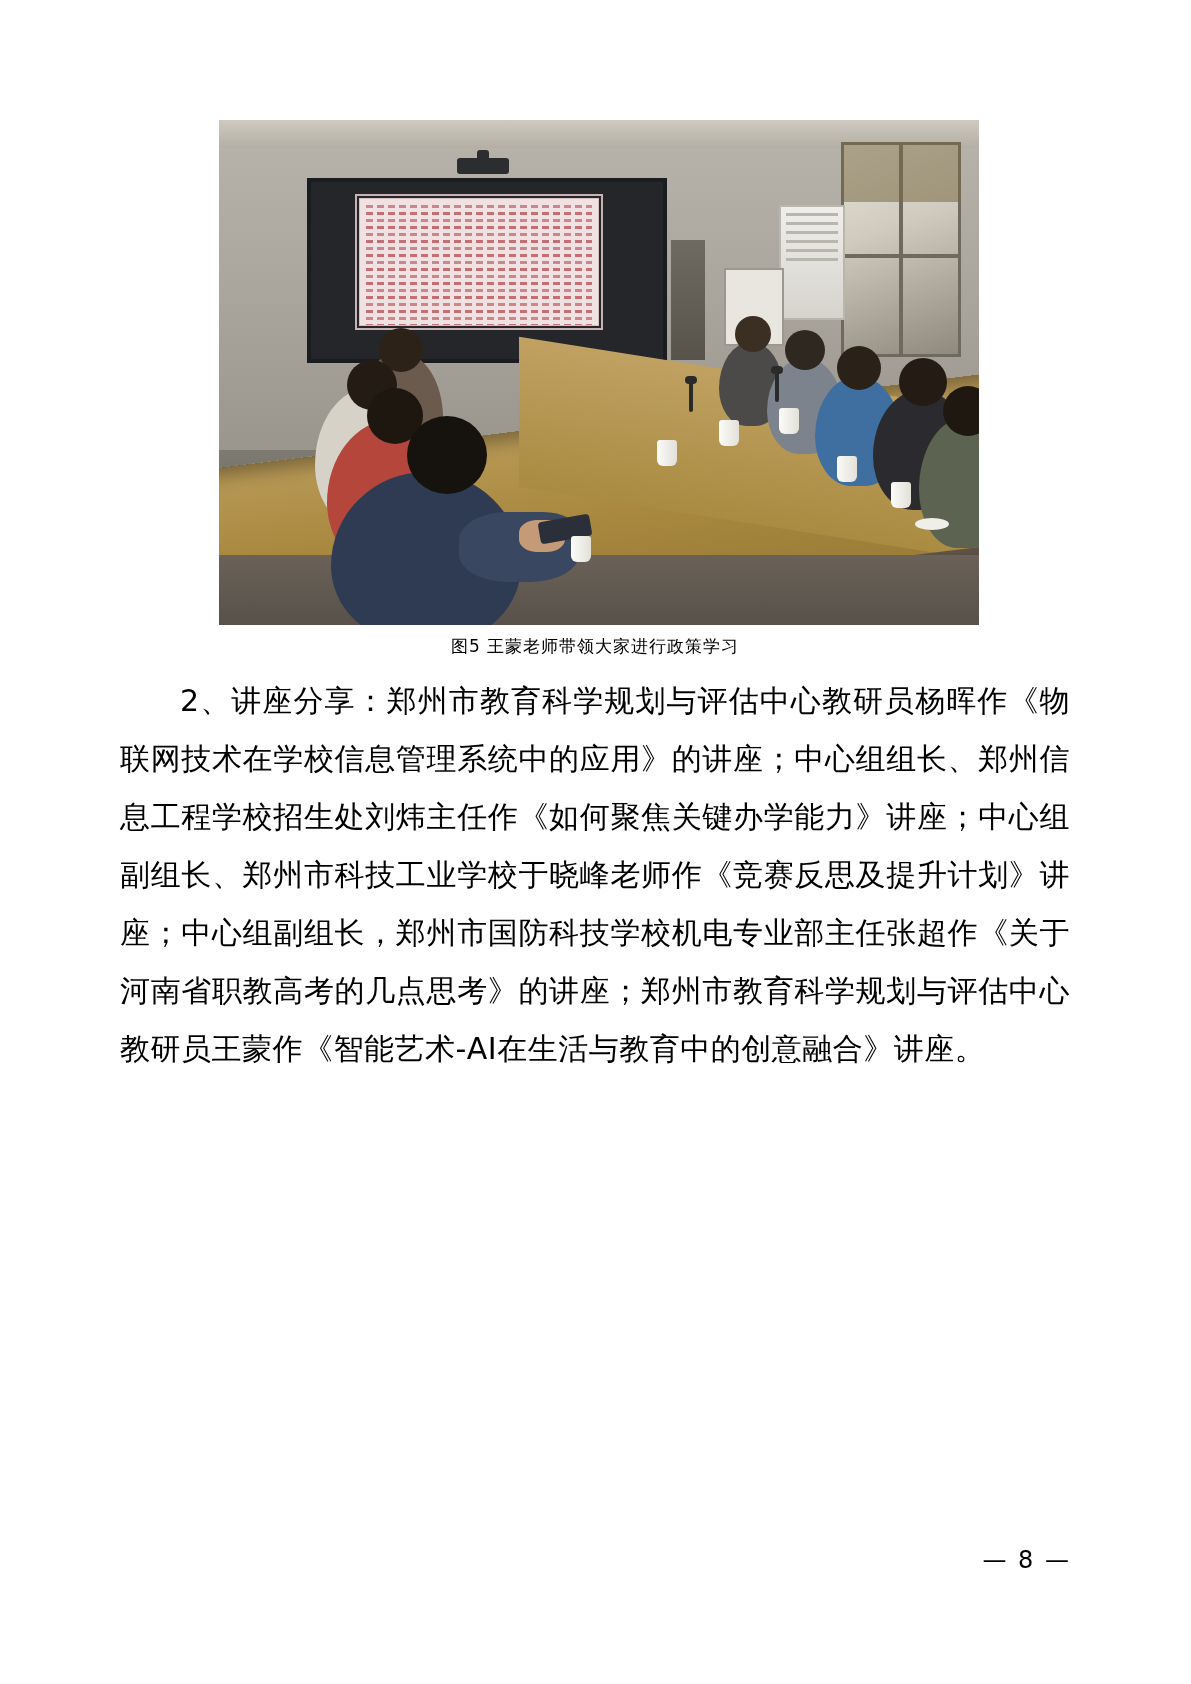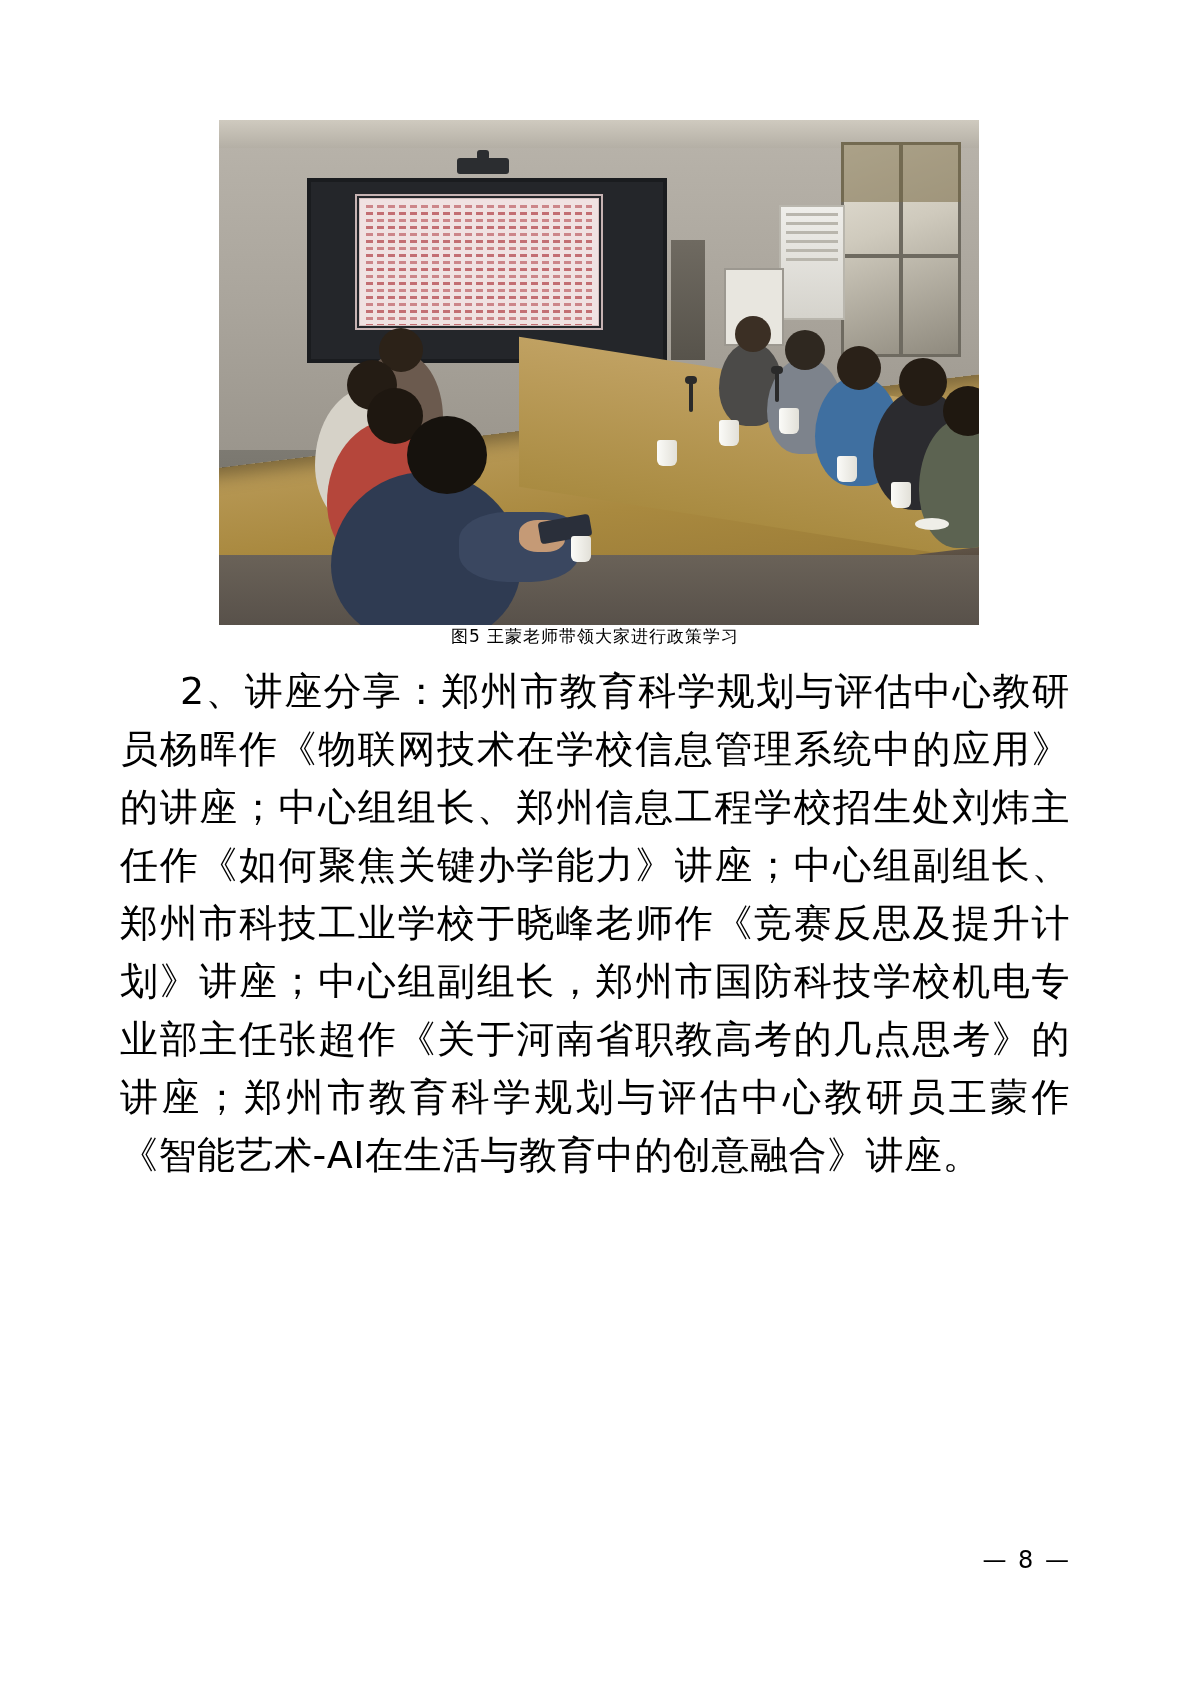--- a/index.html
+++ b/index.html
@@ -180,32 +180,33 @@
     background: #efeee8;
   }
   .mic {
     position: absolute; width: 4px; height: 30px; background: #2a2a2a; border-radius: 2px;
   }
   .mic:after{
     content:""; position:absolute; left:-4px; top:-6px; width:12px;height:8px;border-radius:4px;background:#2a2a2a;
   }
 
   .caption {
+    margin-top: 10px;
     font-family: "DejaVu Sans", "Liberation Sans", sans-serif;
     font-size: 17px;
     color: #000;
     letter-spacing: 1px;
     text-align: center;
   }
 
   
   .body-text {
     margin-top: 14px;
     font-family: "DejaVu Sans", "Liberation Sans", sans-serif;
-    font-size: 38px;
+    font-size: 30px;
     line-height: 58px;
     color: #000;
     text-align: justify;
     text-justify: inter-ideograph;
     letter-spacing: 0.5px;
   }
   .body-text .indent { text-indent: 60px; display: block; }
 
   .page-number {
     position: absolute;

